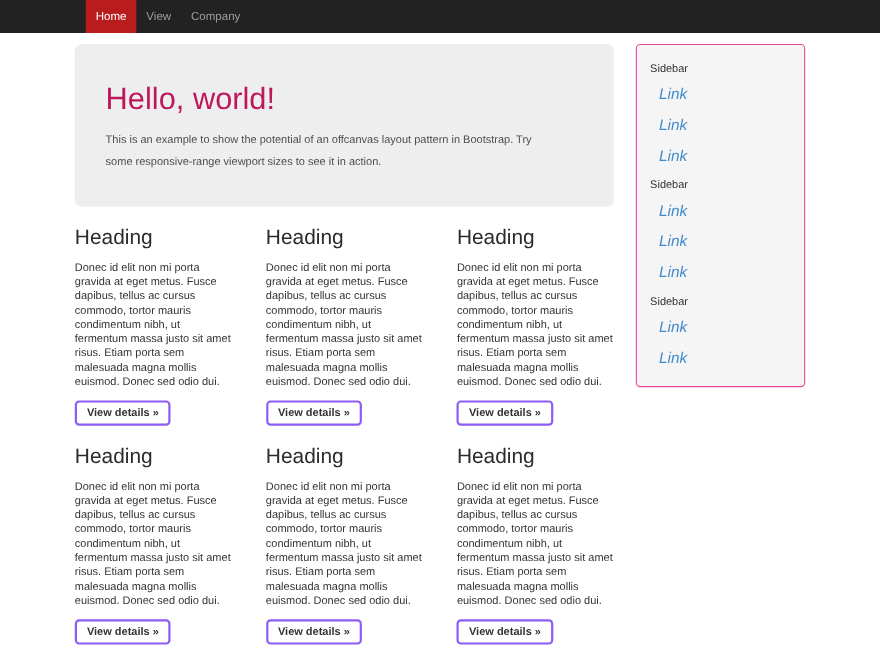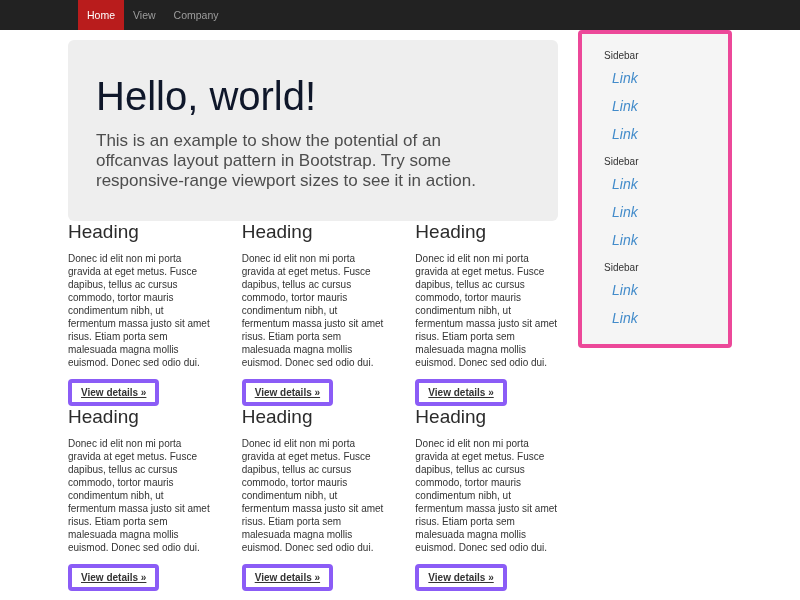--- a/index.html
+++ b/index.html
@@ -30,44 +30,44 @@
   .container { width: 664px; margin: 0 auto; }
   .main-row { display: flex; align-items: flex-start; }
   .main-col { width: 490px; }
 
   
   .jumbotron {
     margin-top: 10px; background: #eeeeee; border-radius: 6px;
     padding: 26px 28px 30px;
   }
   .jumbotron h1 {
-    font-size: 40px; font-weight: normal; color: #0f172a;
+    font-size: 28px; font-weight: normal; color: #be185d;
     margin: 8px 0 12px; letter-spacing: 0;
   }
   .jumbotron p {
-    font-size: 17px; line-height: 20px; color: #4d4d4d;
+    font-size: 10px; line-height: 20px; color: #4d4d4d;
     margin: 0; max-width: 402px;
   }
 
   
-  .cards-row { display: flex; gap: 31px; }
+  .cards-row { display: flex; gap: 31px; margin-top: 18px; }
   .card { width: 154px; }
   .card h2 { font-size: 19px; font-weight: normal; color: #2b2b2b; margin: 0 0 9px; }
   .card p { font-size: 10px; line-height: 13px; color: #333; margin: 0 0 10px; }
   .btn {
     display: inline-block; padding: 4px 9px; font-size: 10px; font-weight: bold;
-    color: #333; background: #fff; border: 4px solid #8b5cf6; border-radius: 4px;
-    font-family: "Liberation Sans", sans-serif; cursor: pointer; text-decoration: underline;
+    color: #333; background: #fff; border: 2px solid #8b5cf6; border-radius: 4px;
+    font-family: "Liberation Sans", sans-serif; cursor: pointer;
   }
 
   
   .sidebar {
-    width: 154px; margin-left: 20px; 
-    background: #f5f5f5; border: 4px solid #ec4899; border-radius: 4px;
-    padding: 8px 10px 12px;
+    width: 154px; margin-left: 20px; margin-top: 10px;
+    background: #f5f5f5; border: 1px solid #ec4899; border-radius: 4px;
+    padding: 8px 0 12px;
   }
   .sb-title { font-size: 10px; color: #333; padding: 8px 0 3px 12px; }
   .sb-link {
     display: block; font-size: 14px; color: #428bca;
     padding: 6px 0 6px 20px; text-decoration: none; font-style: italic;
   }
 
   
   hr.footer-rule { border: 0; border-top: 1px solid #e5e5e5; margin: 20px 0 0; }
   .footer p { font-size: 10px; color: #999; margin: 11px 0 0 2px; }

